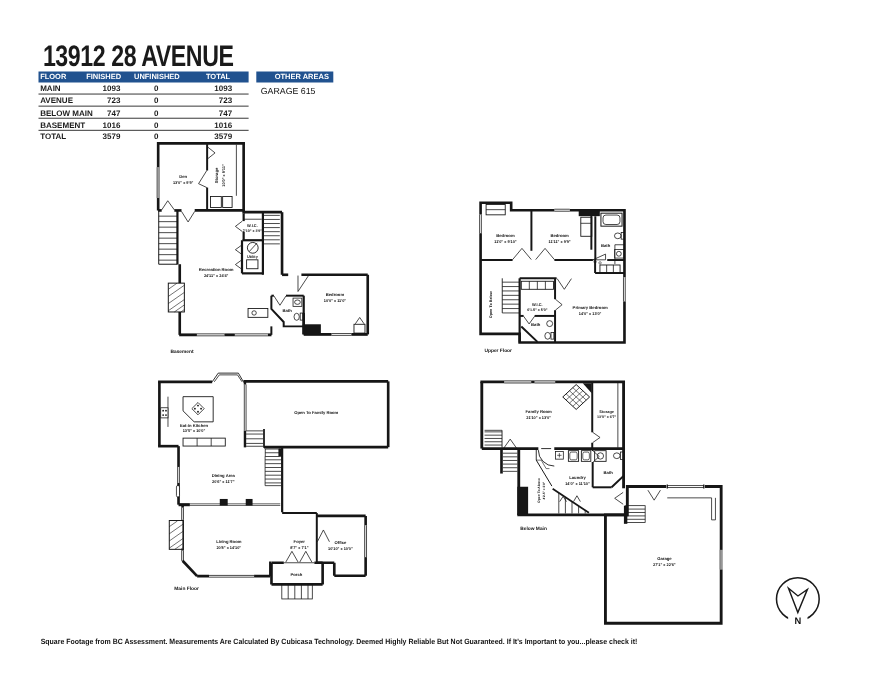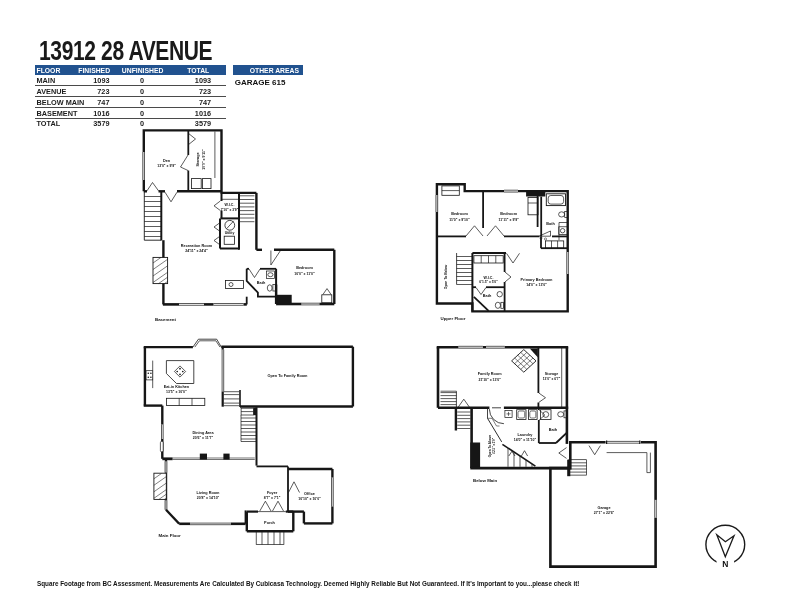--- a/index.html
+++ b/index.html
@@ -19,22 +19,22 @@
   .c2{width:21px;text-align:right;}
   .c3{width:65px;text-align:center;}
   .c4{width:36.6px;text-align:right;}
   .hdr span{position:absolute;}
   .hFLOOR{left:1.5px;}
   .hFIN{left:41.7px;width:35px;text-align:center;}
   .hUNF{left:80.1px;width:55px;text-align:center;}
   .hTOT{left:144.7px;width:37px;text-align:center;}
   #otherbar{left:232.8px;top:65px;width:66.2px;height:10.4px;
             display:flex;align-items:center;justify-content:flex-end;padding-right:4px;}
-  #garage615{left:217px;top:77.5px;width:86px;text-align:center;
-             font-size:8px;font-weight:bold;color:#111;}
+  #garage615{left:237px;top:77.5px;width:86px;
+             font-size:8px;font-weight:normal;color:#111;}
   svg text{font-family:"Liberation Sans",sans-serif;font-weight:bold;fill:#111;
            stroke:none;text-anchor:middle;}
   #footer{left:36.5px;top:580px;font-size:6.9px;font-weight:bold;color:#111;
           transform:scaleX(0.919);transform-origin:left top;white-space:nowrap;}
 </style>
 </head>
 <body>
 <div id="title" class="abs">13912 28 AVENUE</div>
 
 <div id="tablewrap" class="abs">

